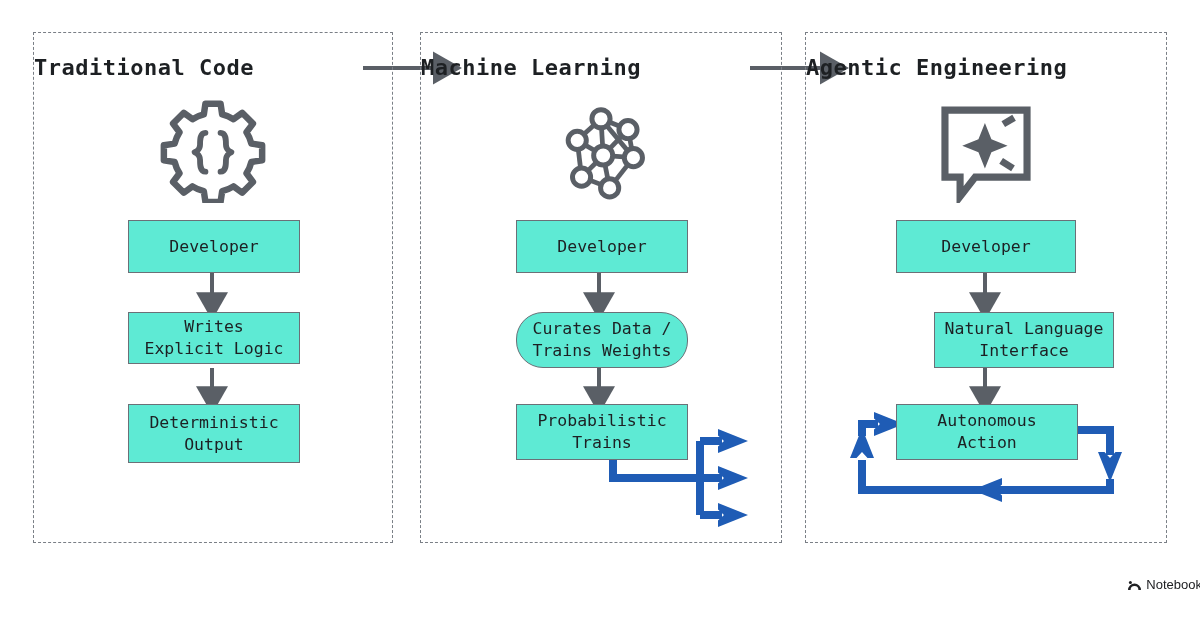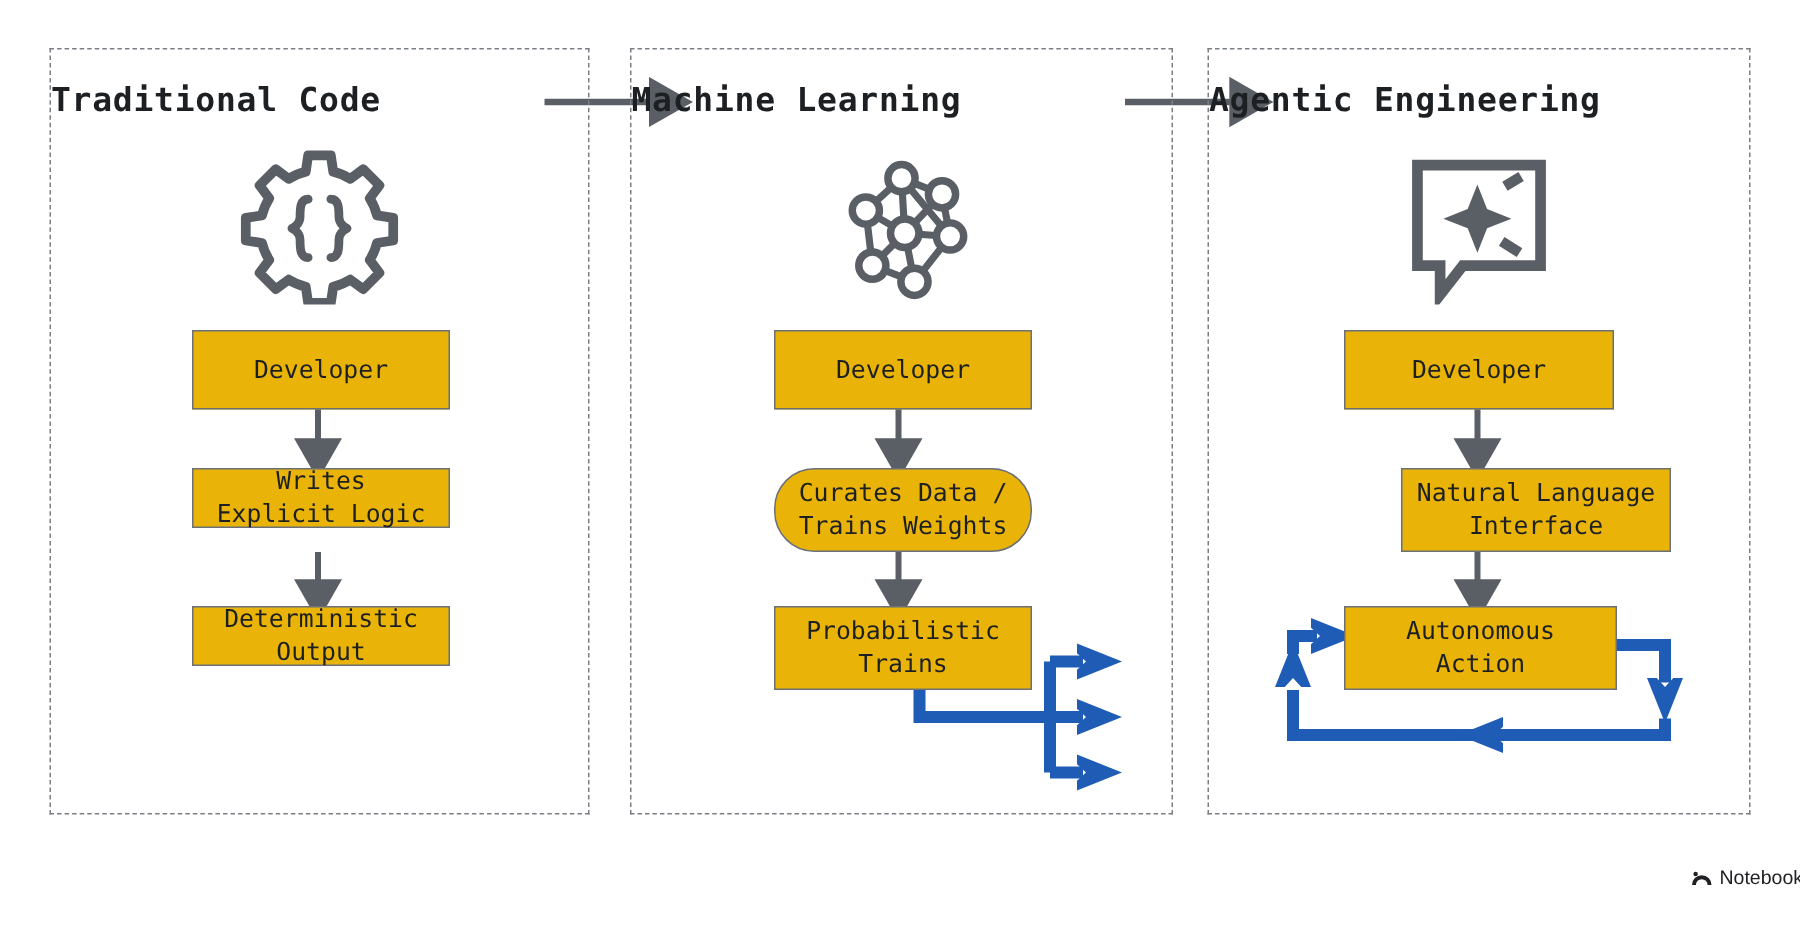--- a/index.html
+++ b/index.html
@@ -51,21 +51,21 @@
     transform: translateX(-50%);
     top: 62px;
     width: 120px;
     height: 108px;
   }
 
   .node-box {
     position: absolute;
     box-sizing: border-box;
     border: 1.6px solid #6b7077;
-    background: #eab308;
+    background: #5eead4;
     display: flex;
     align-items: center;
     justify-content: center;
     text-align: center;
     font-size: 16.5px;
     line-height: 22px;
     color: #1d2023;
     white-space: pre-line;
   }
 
@@ -174,24 +174,24 @@
       </g>
       <g fill="none" stroke="#5a5f66" stroke-width="5.4" stroke-linecap="round" stroke-linejoin="round">
         <path d="M43,35 C38,35 38,41 38,46 C38,51 33,53 33,53 C33,53 38,55 38,60 C38,65 38,71 43,71"></path>
         <path d="M57,35 C62,35 62,41 62,46 C62,51 67,53 67,53 C67,53 62,55 62,60 C62,65 62,71 57,71"></path>
       </g>
     </svg>
   </div>
 
   <div class="node-box" style="left:94px; top:187px; width:172px; height:53px;">Developer</div>
 
-  <div class="node-box" style="left:94px; top:279px; width:172px; height:40px;">Writes
+  <div class="node-box" style="left:94px; top:279px; width:172px; height:52px;">Writes
 Explicit Logic</div>
 
-  <div class="node-box" style="left:94px; top:371px; width:172px; height:40px;">Deterministic
+  <div class="node-box" style="left:94px; top:371px; width:172px; height:59px;">Deterministic
 Output</div>
 </div>
 
 <div class="panel" id="panel-1">
   <div class="panel-title">Machine Learning</div>
 
   <div class="icon-wrap">
     <svg viewBox="0 0 100 100" width="120" height="108">
       <g stroke="#5a5f66" stroke-width="4.4" fill="none">
         <line x1="28" y1="42" x2="50" y2="22"></line>

